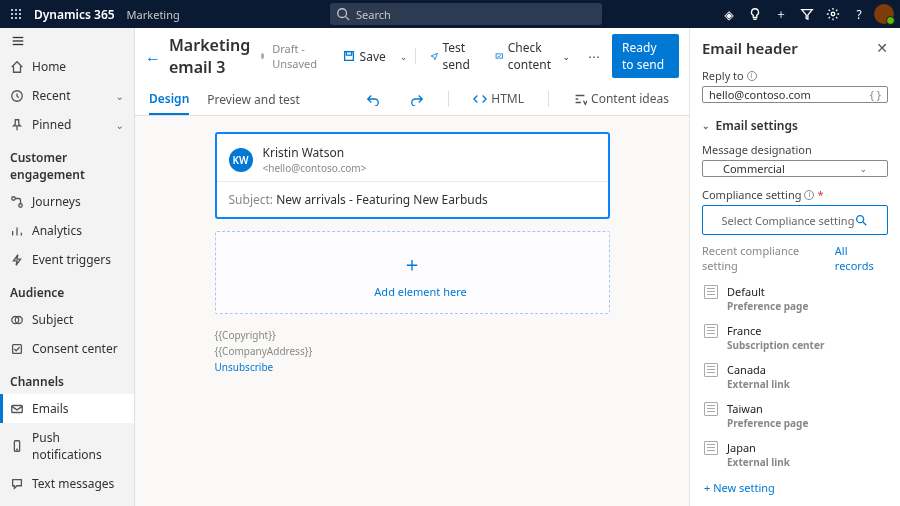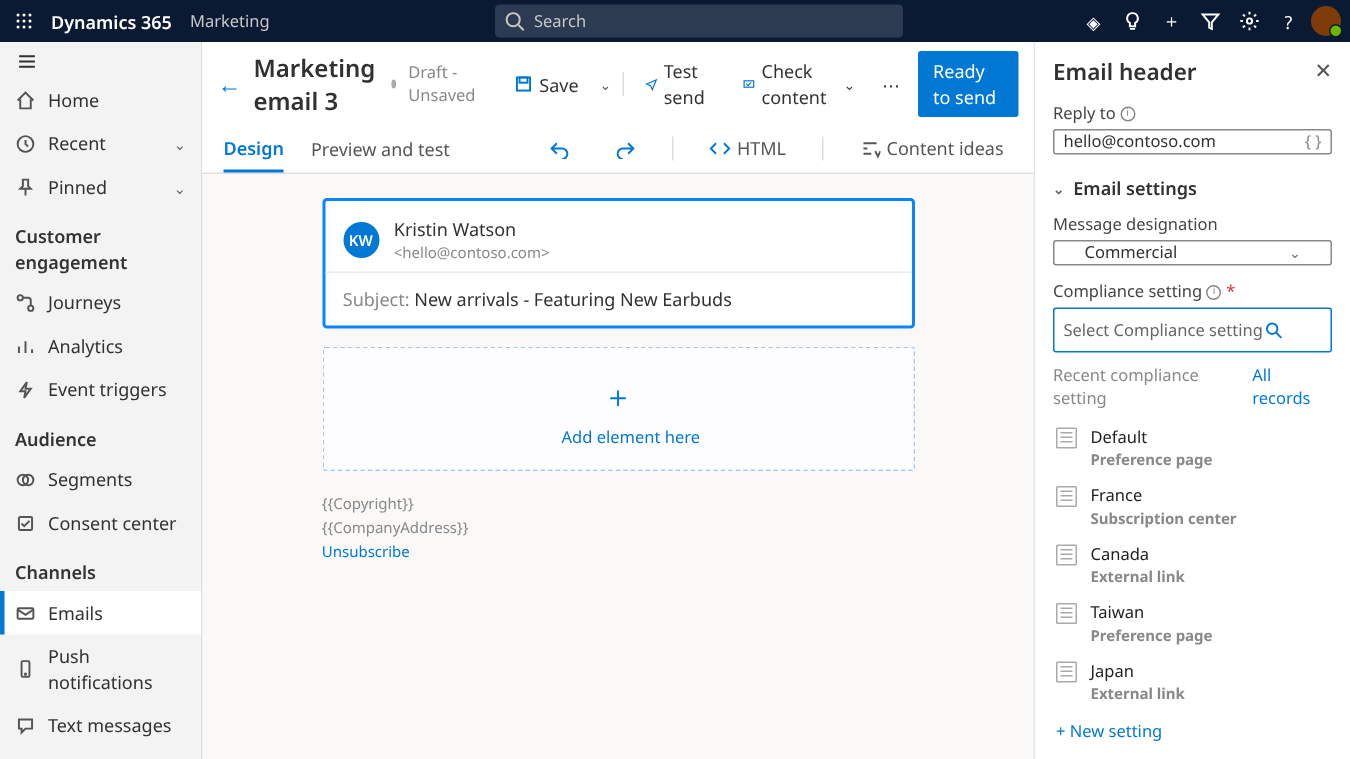--- a/index.html
+++ b/index.html
@@ -63,21 +63,21 @@
   .panel .hdr h2 { font-size:15px; font-weight:600; }
   .panel .close { cursor:pointer; font-size:14px; color:#555; }
   .fldlabel { font-size:11px; color:#444; margin-bottom:3px; display:flex; align-items:center; gap:3px; }
   .fldlabel .info { width:10px; height:10px; border:1px solid #888; border-radius:50%; font-size:7px; display:flex; align-items:center; justify-content:center; color:#888;}
   .fldlabel .req { color:#d13438; }
   .input { width:100%; height:24px; border:1px solid #8a8886; border-radius:2px; padding:0 6px; font-size:11px; background:#fff; display:flex; align-items:center; justify-content:space-between; }
   .input .curly { color:#888; font-size:11px; }
   .section-hdr { display:flex; align-items:center; gap:6px; font-size:12px; font-weight:600; margin:14px 0 8px 0; }
   .chev-d { font-size:9px; color:#666; }
   .select { width:100%; height:26px; border:1px solid #8a8886; border-radius:2px; padding:0 20px; font-size:11px; display:flex; align-items:center; justify-content:space-between; background:#fff; }
-  .lookup { width:100%; height:26px; border:1px solid #0078d4; border-radius:2px; padding:14px 6px; font-size:11px; display:flex; align-items:center; justify-content:flex-start; color:#666; }
+  .lookup { width:100%; height:26px; border:1px solid #0078d4; border-radius:2px; padding:14px 6px; font-size:11px; display:flex; align-items:center; justify-content:center; color:#666; }
   .dropdown { border:none; margin-top:6px; font-size:11px; }
   .dd-hdr { display:flex; justify-content:space-between; padding:2px 0 6px 0; color:#888; }
   .dd-hdr .all { color:#0078d4; cursor:pointer; }
   .dd-item { display:flex; gap:9px; padding:5px 2px; cursor:pointer; }
   .dd-icon { width:14px; height:14px; border:1px solid #aaa; border-radius:1px; margin-top:1px; position:relative; }
   .dd-icon::before { content:''; position:absolute; left:2px; top:2px; right:2px; height:1px; background:#aaa; box-shadow:0 3px 0 #aaa, 0 6px 0 #aaa; }
   .dd-item .t1 { font-size:11px; color:#222; }
   .dd-item .t2 { font-size:10px; color:#888;font-weight:bold; }
   .new-setting { color:#0078d4; font-size:11px; padding:6px 2px; cursor:pointer; }
   svg.i { width:14px; height:14px; stroke:currentColor; fill:none; stroke-width:1.5; }
@@ -202,21 +202,21 @@
       </div>
 
     <div class="nav-section">Audience</div>
     <div class="nav-item">
         <span class="nav-icon">
           <svg class="i" viewBox="0 0 16 16">
             <circle cx="6" cy="8" r="4"></circle>
             <circle cx="10" cy="8" r="4"></circle>
           </svg>
         </span>
-        <span>Segments</span>
+        <span>Subject</span>
       </div>
     <div class="nav-item">
         <span class="nav-icon">
           <svg class="i" viewBox="0 0 16 16">
             <rect x="3" y="3" width="10" height="10" rx="1"></rect>
             <path d="M5 8l2 2 4-4"></path>
           </svg>
         </span>
         <span>Consent center</span>
       </div>

